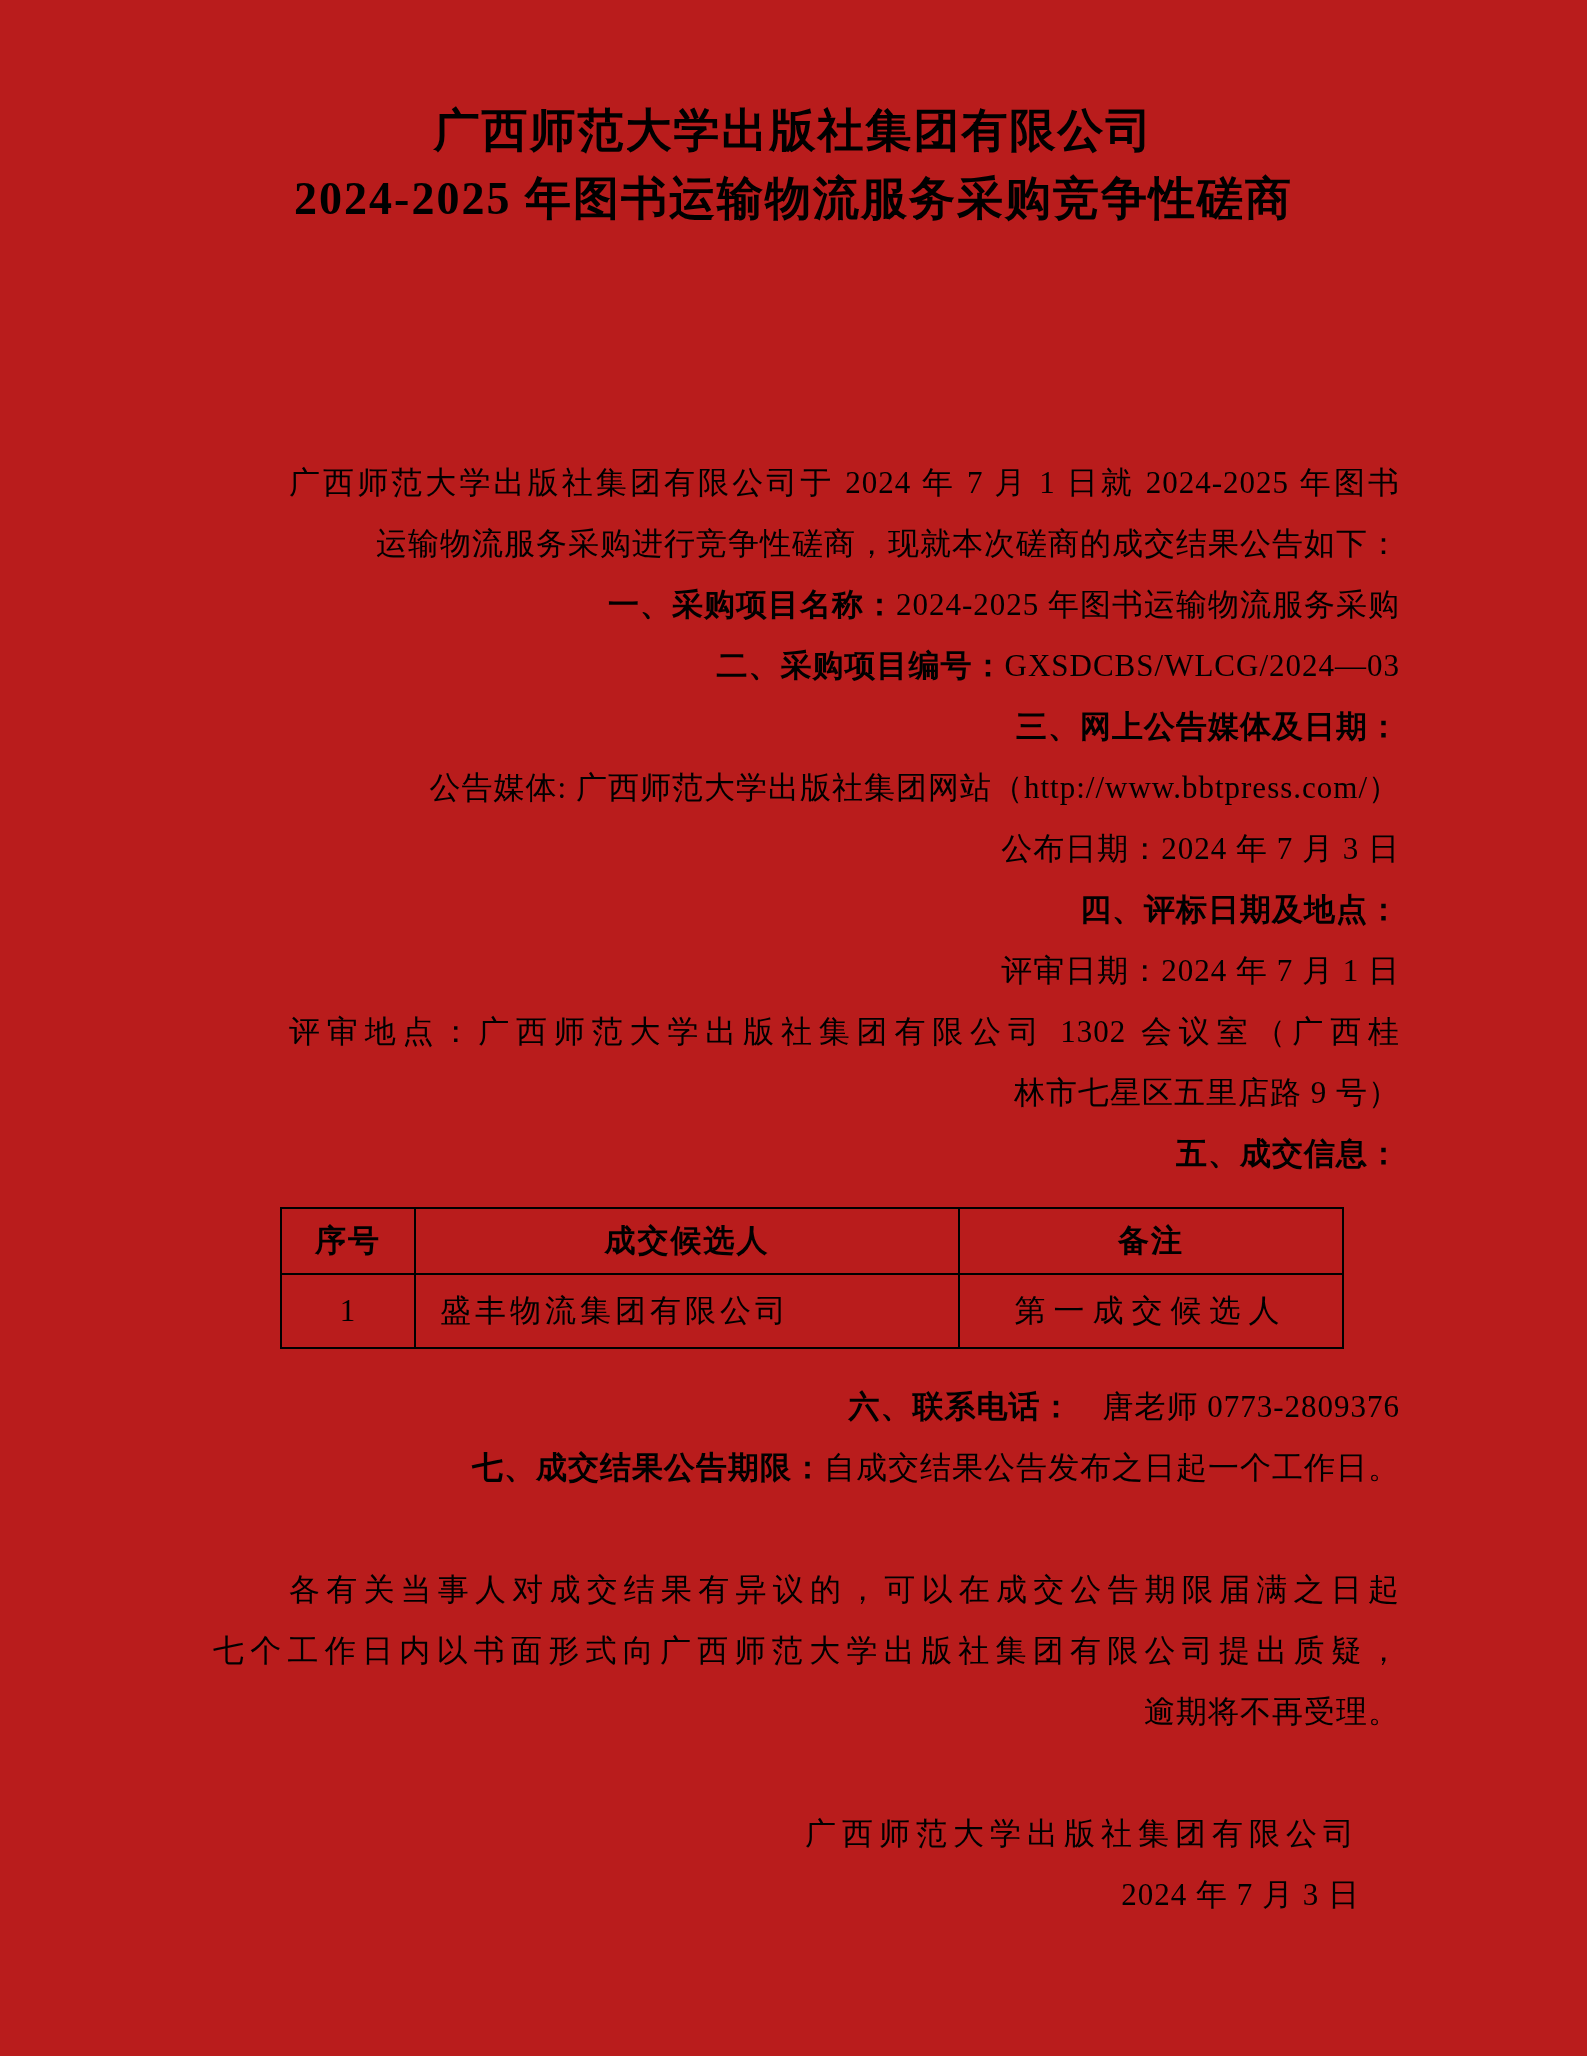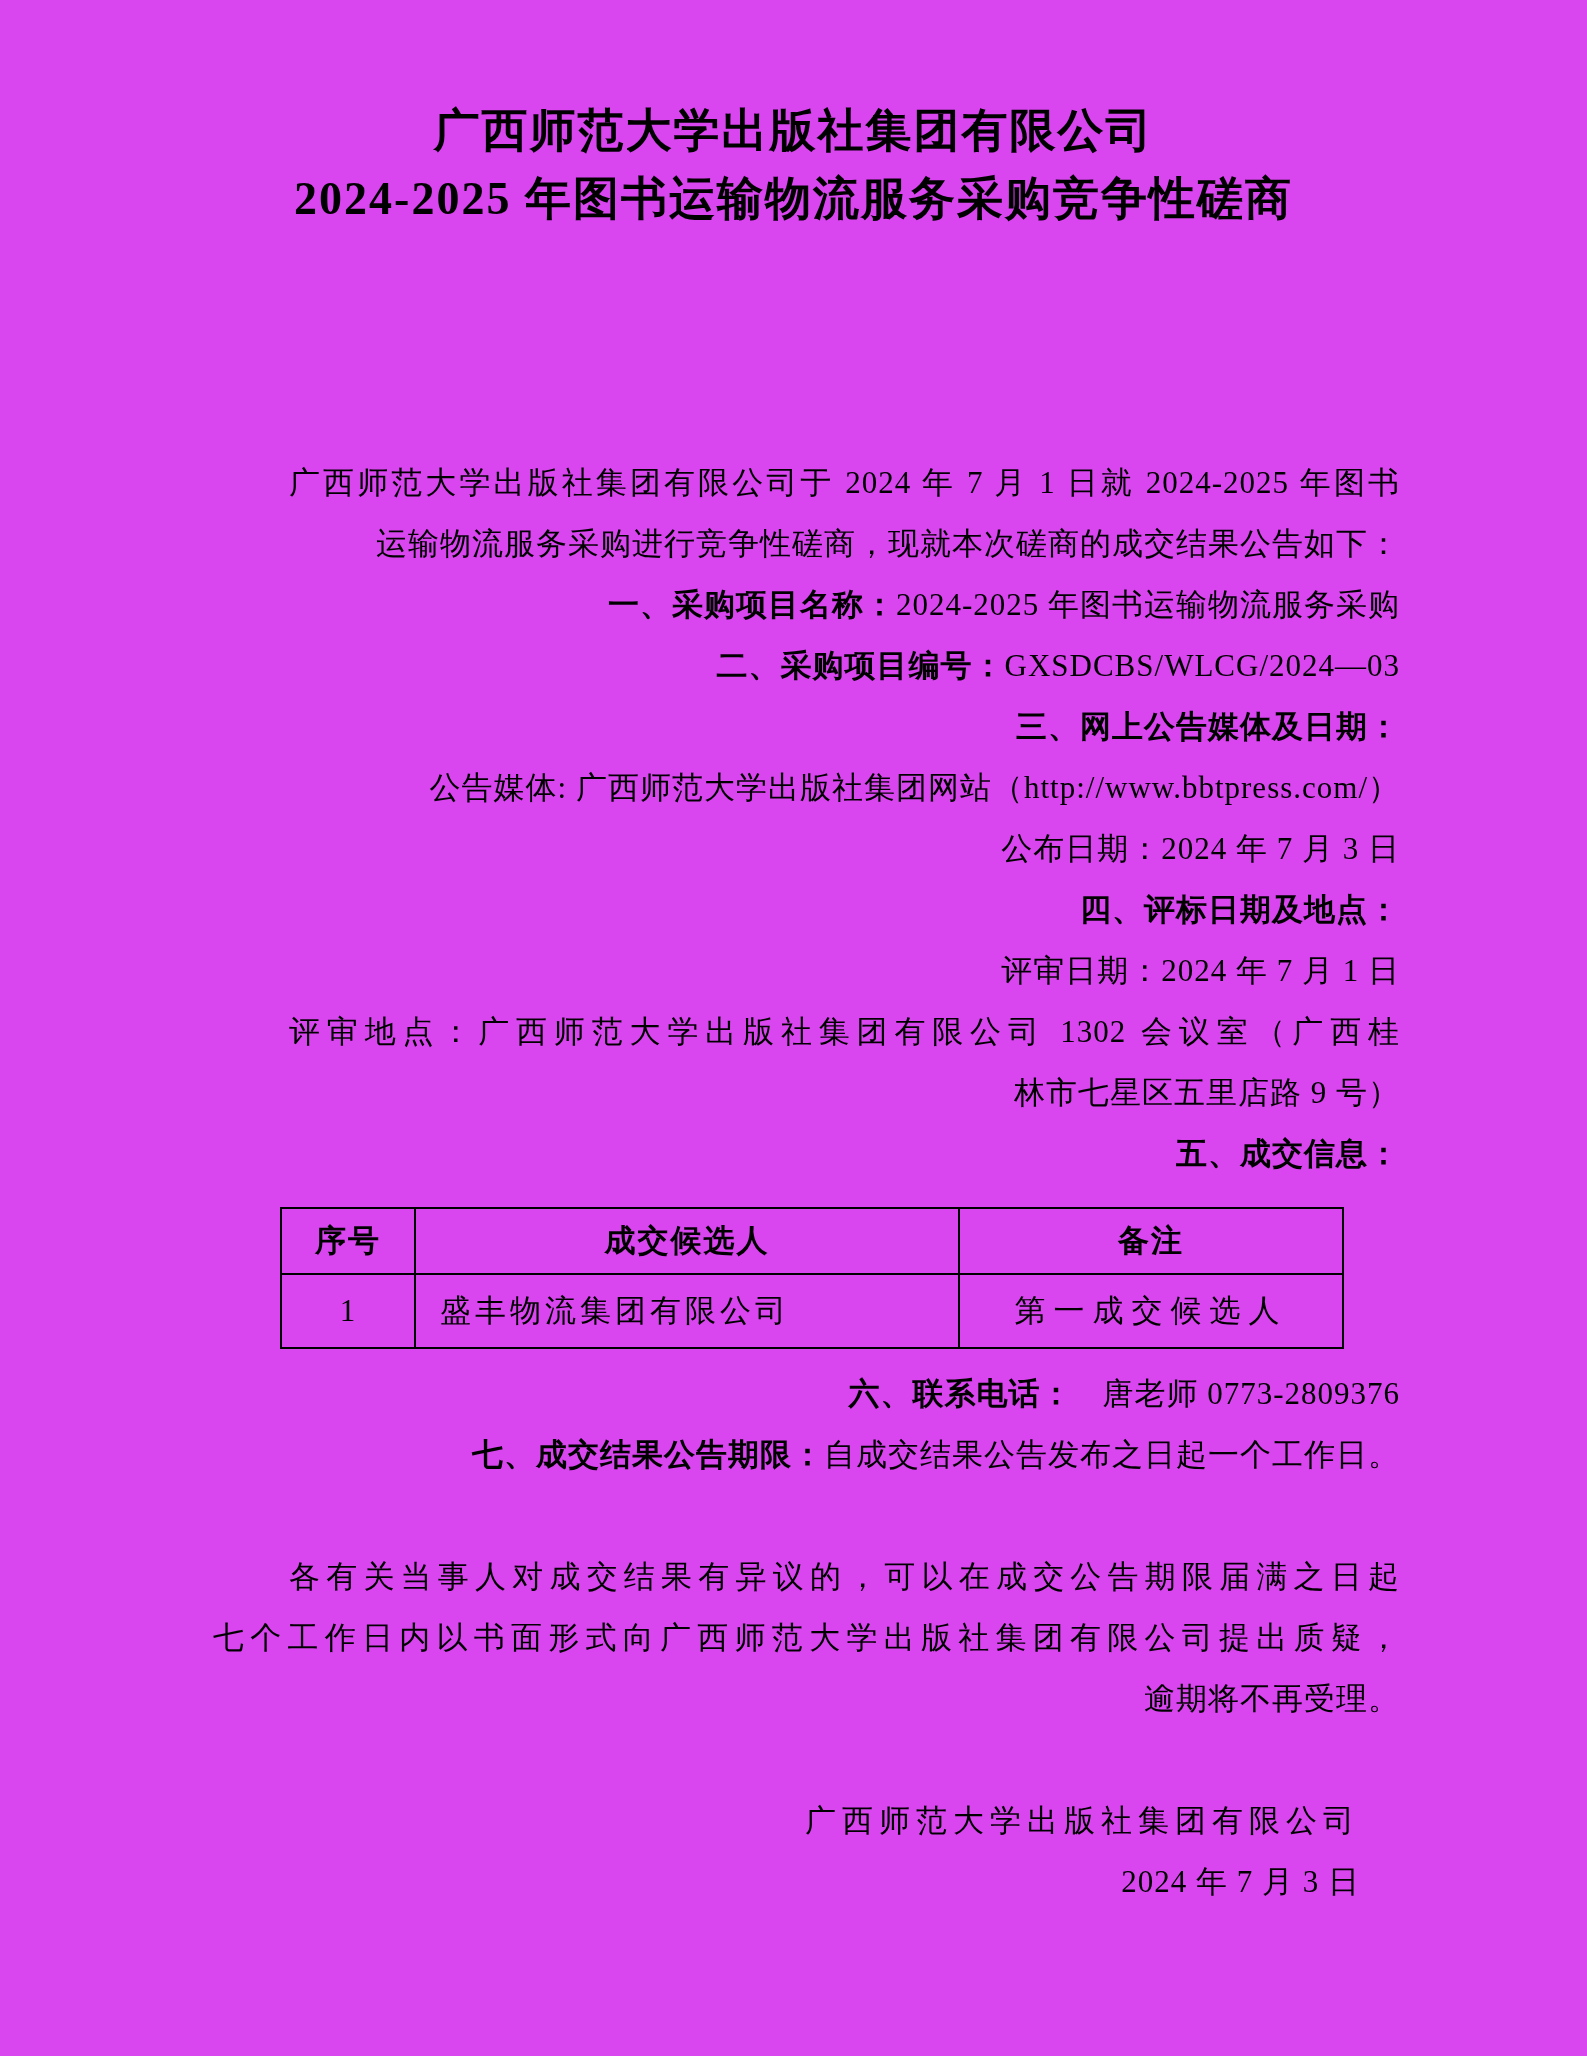--- a/index.html
+++ b/index.html
@@ -1,20 +1,20 @@
 <!DOCTYPE html>
 <html><head>
 <meta charset="utf-8">
 <style>
   html,body { margin:0; padding:0; background:#e8e8e8; }
   .page {
     position:relative;
     width:1587px; height:2056px;
     margin:0 auto;
-    background:#d946ef;
+    background:#b91c1c;
     color:#000000;
     font-family:"Liberation Serif","DejaVu Serif",serif;
     font-size:31px;
     letter-spacing:1px;
     overflow:hidden;
   }
   .title-block {
     position:absolute;
     top:97px; left:0;
     width:100%;
@@ -35,21 +35,21 @@
   .first-ind { text-indent:76px; }
   .jlast { text-align:justify; text-align-last:justify; }
   .hb {
     font-family:"Liberation Sans","DejaVu Sans",sans-serif;
     font-weight:700;
   }
   .val { font-weight:400; }
   .gap-val { margin-left:30px; }
   .award-table {
     border-collapse:collapse;
-    margin:23px 0 14px 67px;
+    margin:23px 0 27px 67px;
     table-layout:fixed;
   }
   .award-table td {
     border:2px solid #000000;
     text-align:center;
     vertical-align:middle;
     padding:0;
     line-height:40px;
   }
   .award-table .hrow td { height:64px; font-weight:700; letter-spacing:2px; }

